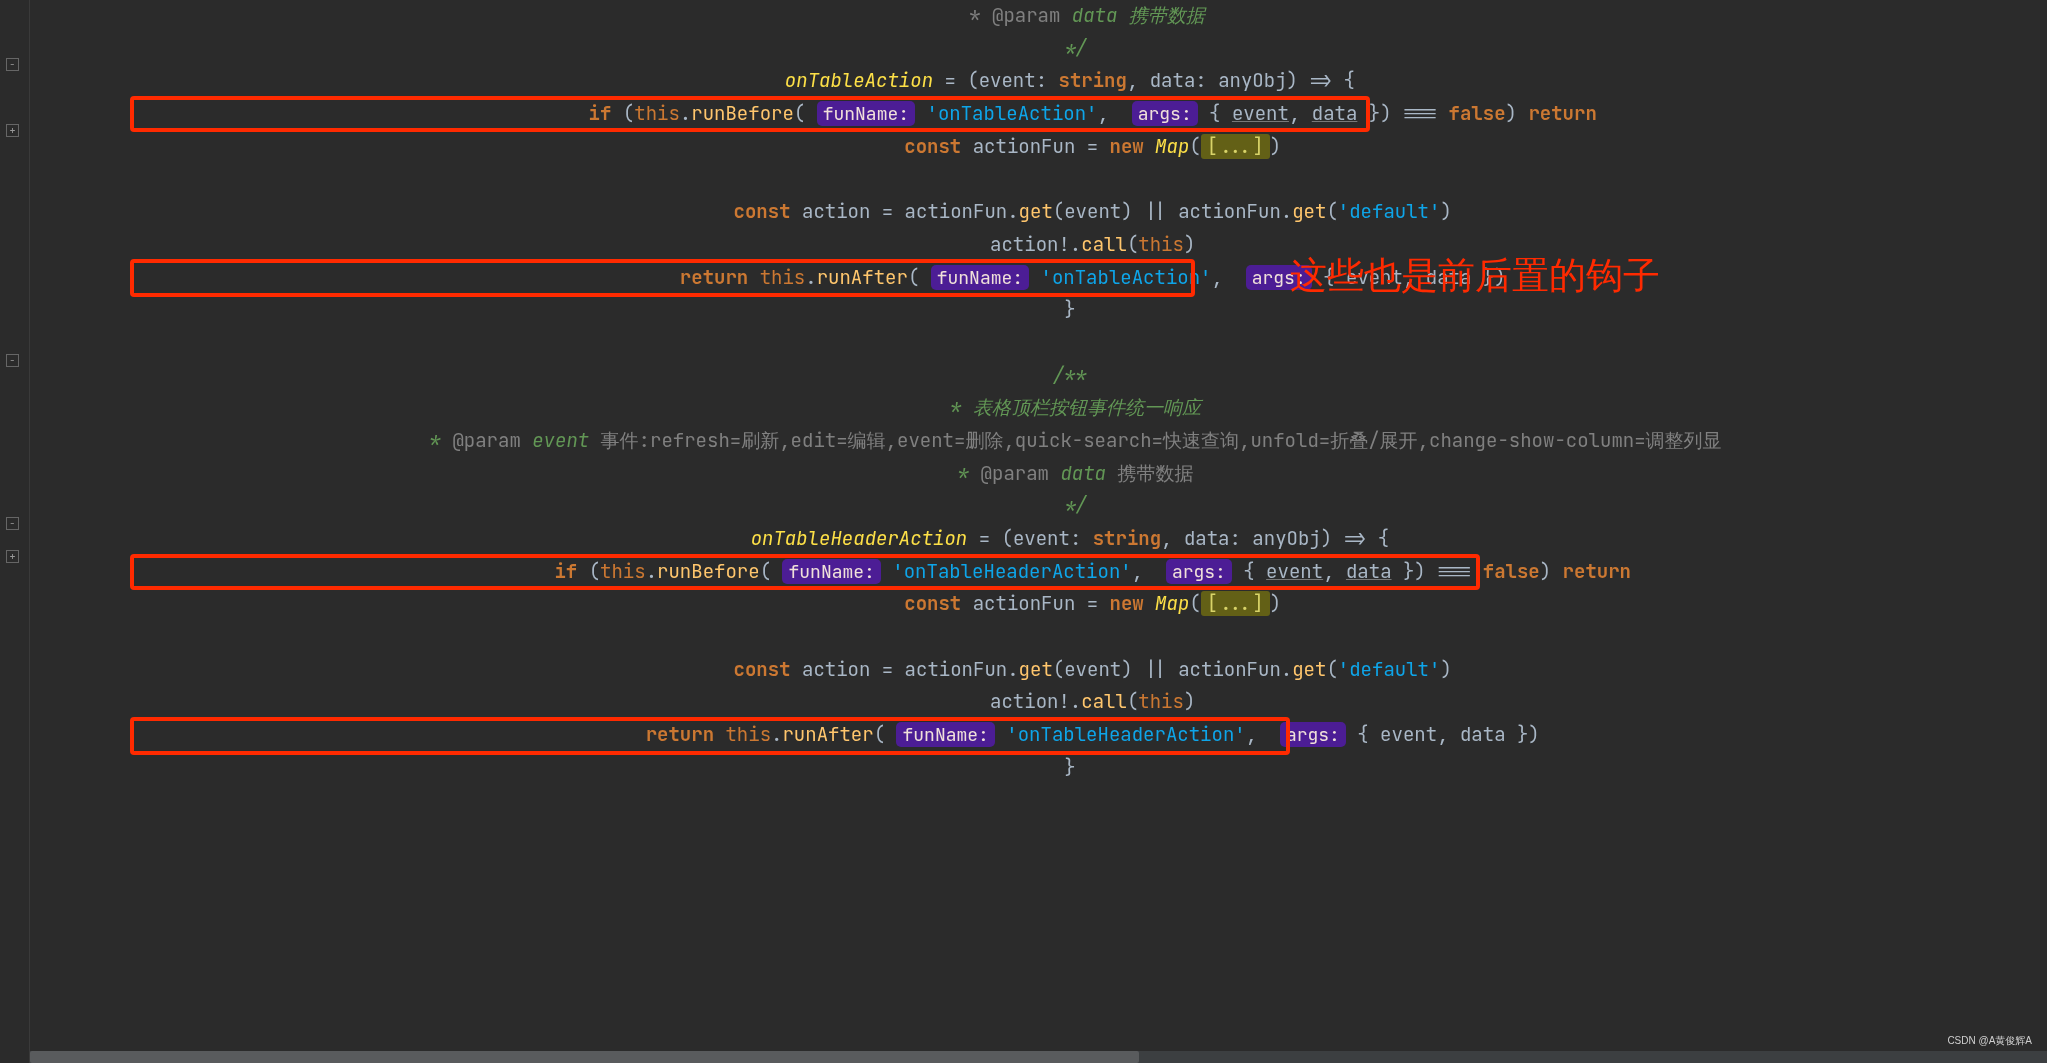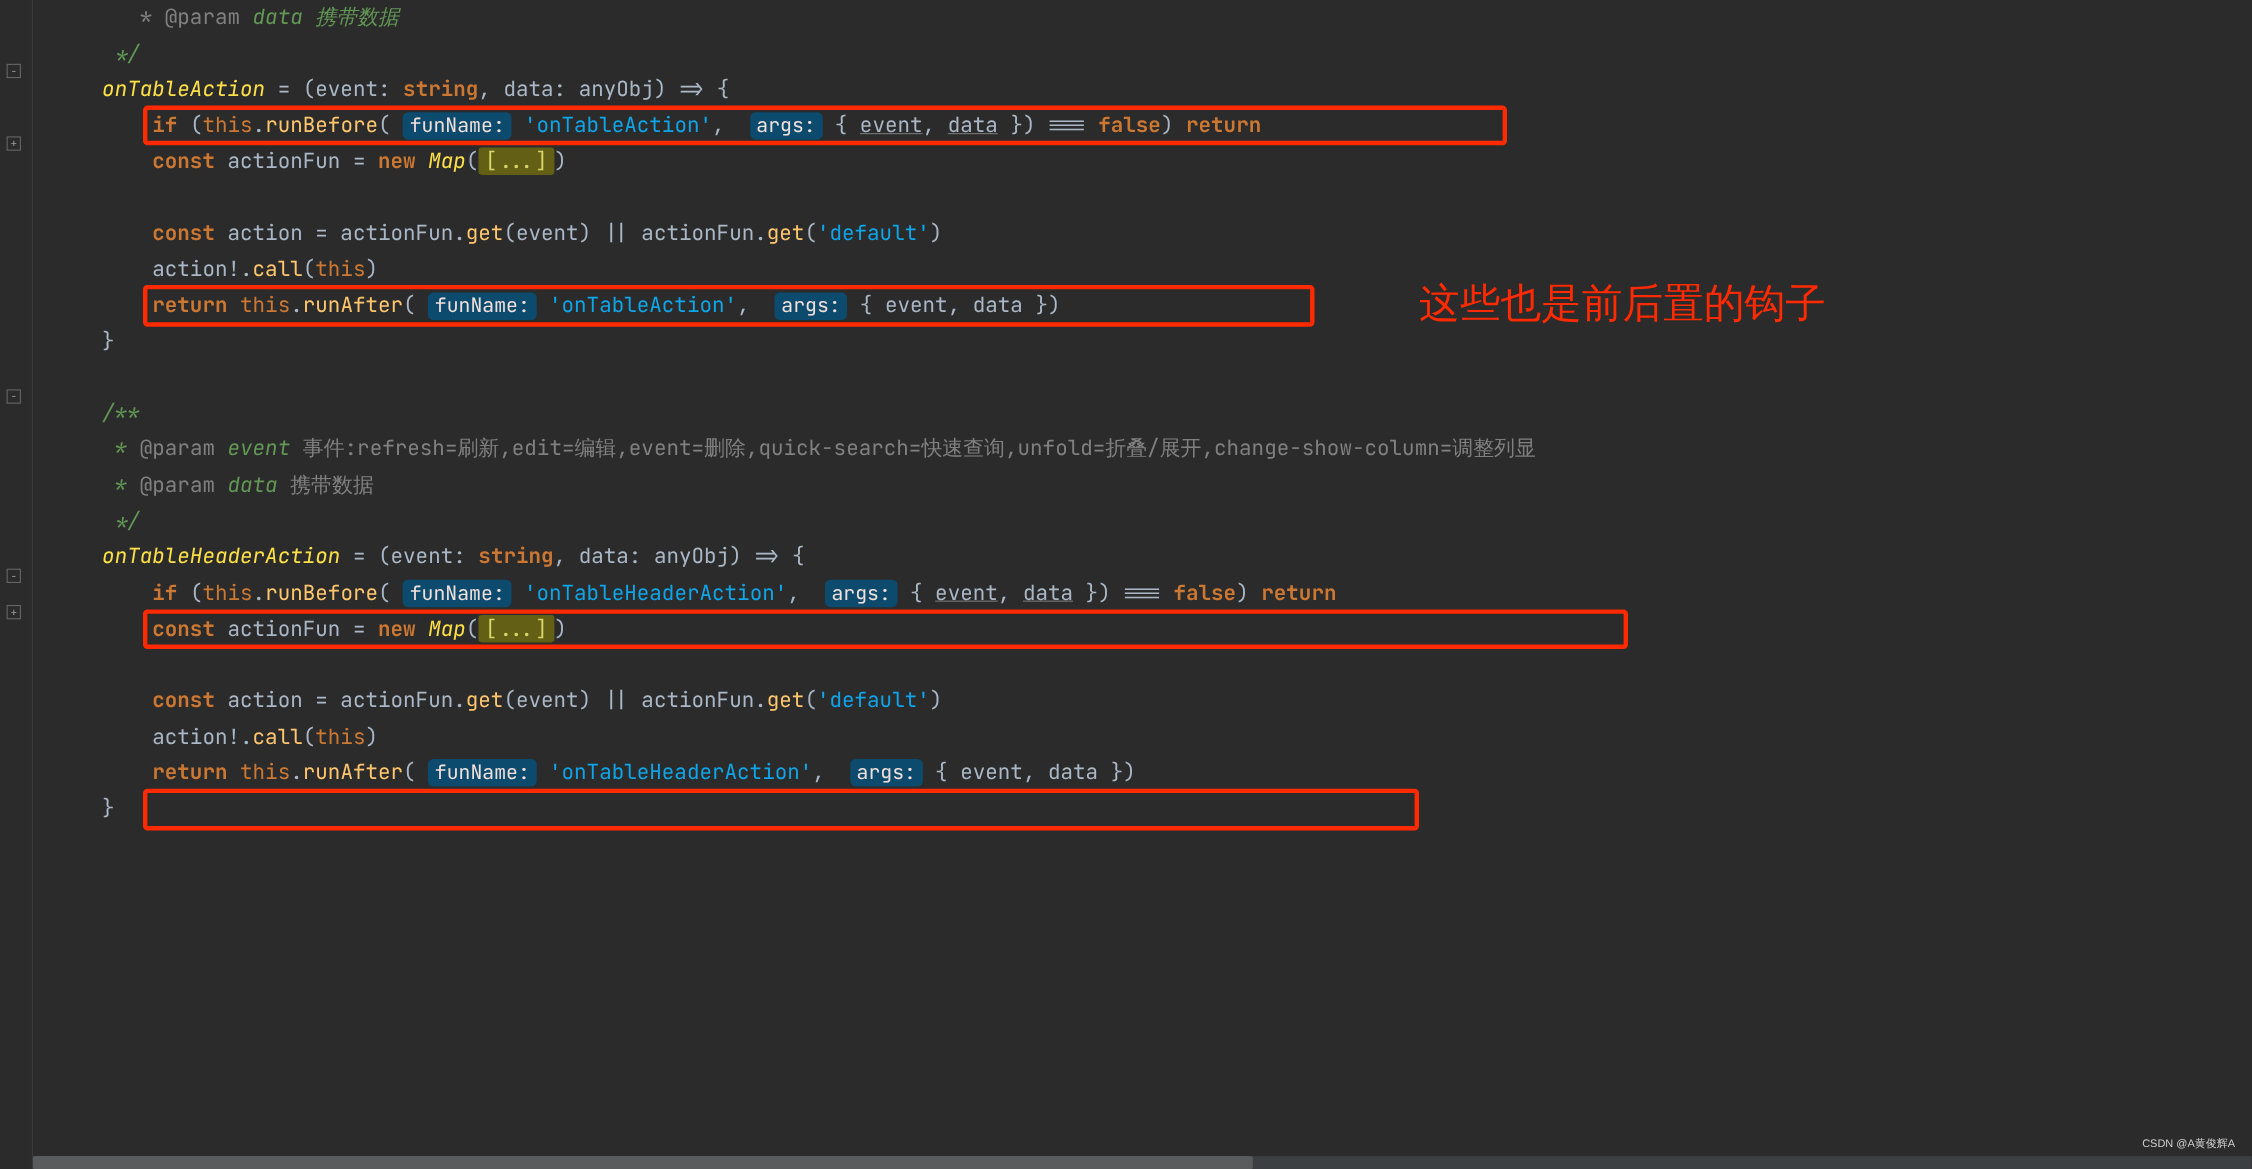--- a/index.html
+++ b/index.html
@@ -35,34 +35,34 @@
       line-height: 11px;
       text-align: center;
       color: #999;
       cursor: pointer;
     }
     .code-area {
       flex: 1;
       padding: 0 0 0 40px;
       position: relative;
     }
-    .line { height: 32.7px; white-space: pre; font-style: normal; }
+    .line { height: 32.7px; white-space: pre; font-style: normal; text-align: center; }
     .comment-doc { color: #629755; font-style: italic; }
     .comment-dark { color: #808080; }
     .keyword { color: #cc7832; font-weight: bold; }
     .identifier { color: #a9b7c6; }
     .this-kw { color: #cc7832; }
     .method { color: #ffc66d; }
     .type { color: #a9b7c6; }
     .punct { color: #a9b7c6; }
     .string { color: #0ea5e9; }
     .param-underline { text-decoration: underline; text-decoration-color: #787878; }
     .italic-class { font-style: italic; color: #fde047; margin-top: 37px; }
     .hint-pill {
-      background: #0c4a6e;
+      background: #4c1d95;
       color: #f0e0da;
       padding: 1px 6px;
       border-radius: 5px;
       font-style: normal;
       font-size: 18px;
     }
     .fold-pill {
       background: #636016;
       color: #d9d469;
       padding: 0 6px;
@@ -135,20 +135,21 @@
 
     <div class="line"><span class="identifier">      action!.</span><span class="method">call</span><span class="punct">(</span><span class="this-kw">this</span><span class="punct">)</span></div>
 
     <div class="line"><span>      </span><span class="keyword">return</span><span> </span><span class="this-kw">this</span><span class="punct">.</span><span class="method">runAfter</span><span class="punct">( </span><span class="hint-pill">funName:</span><span> </span><span class="string">'onTableAction'</span><span class="punct">,  </span><span class="hint-pill">args:</span><span class="punct"> { </span><span class="identifier">event</span><span class="punct">, </span><span class="identifier">data</span><span class="punct"> })</span></div>
 
     <div class="line"><span class="punct">  }</span></div>
 
     <div class="line"></div>
 
     <div class="line"><span class="comment-doc">  /**</span></div>
+    <div class="line"><span class="comment-doc">   * 表格顶栏按钮事件统一响应</span></div>
     <div class="line"><span class="comment-doc">   * </span><span class="comment-dark">@param</span><span class="comment-doc"> event </span><span class="comment-dark">事件:refresh=刷新,edit=编辑,event=删除,quick-search=快速查询,unfold=折叠/展开,change-show-column=调整列显</span></div>
     <div class="line"><span class="comment-doc">   * </span><span class="comment-dark">@param</span><span class="comment-doc"> data </span><span class="comment-dark">携带数据</span></div>
     <div class="line"><span class="comment-doc">   */</span></div>
 
     <div class="line"><span class="italic-class"><span>  </span><span>onTableHeaderAction</span></span><span class="punct"> = (</span><span class="identifier">event</span><span class="punct">: </span><span class="keyword">string</span><span class="punct">, </span><span class="identifier">data</span><span class="punct">: </span><span class="type">anyObj</span><span class="punct">) =&gt; {</span></div>
 
     <div class="line"><span>      </span><span class="keyword">if</span><span class="punct"> (</span><span class="this-kw">this</span><span class="punct">.</span><span class="method">runBefore</span><span class="punct">( </span><span class="hint-pill">funName:</span><span> </span><span class="string">'onTableHeaderAction'</span><span class="punct">,  </span><span class="hint-pill">args:</span><span class="punct"> { </span><span class="param-underline">event</span><span class="punct">, </span><span class="param-underline">data</span><span class="punct"> }) === </span><span class="keyword">false</span><span class="punct">) </span><span class="keyword">return</span></div>
 
     <div class="line"><span>      </span><span class="keyword">const</span><span class="identifier"> actionFun = </span><span class="keyword">new</span><span class="italic-class"> Map</span><span class="punct">(</span><span class="fold-pill">[...]</span><span class="punct">)</span></div>
 

